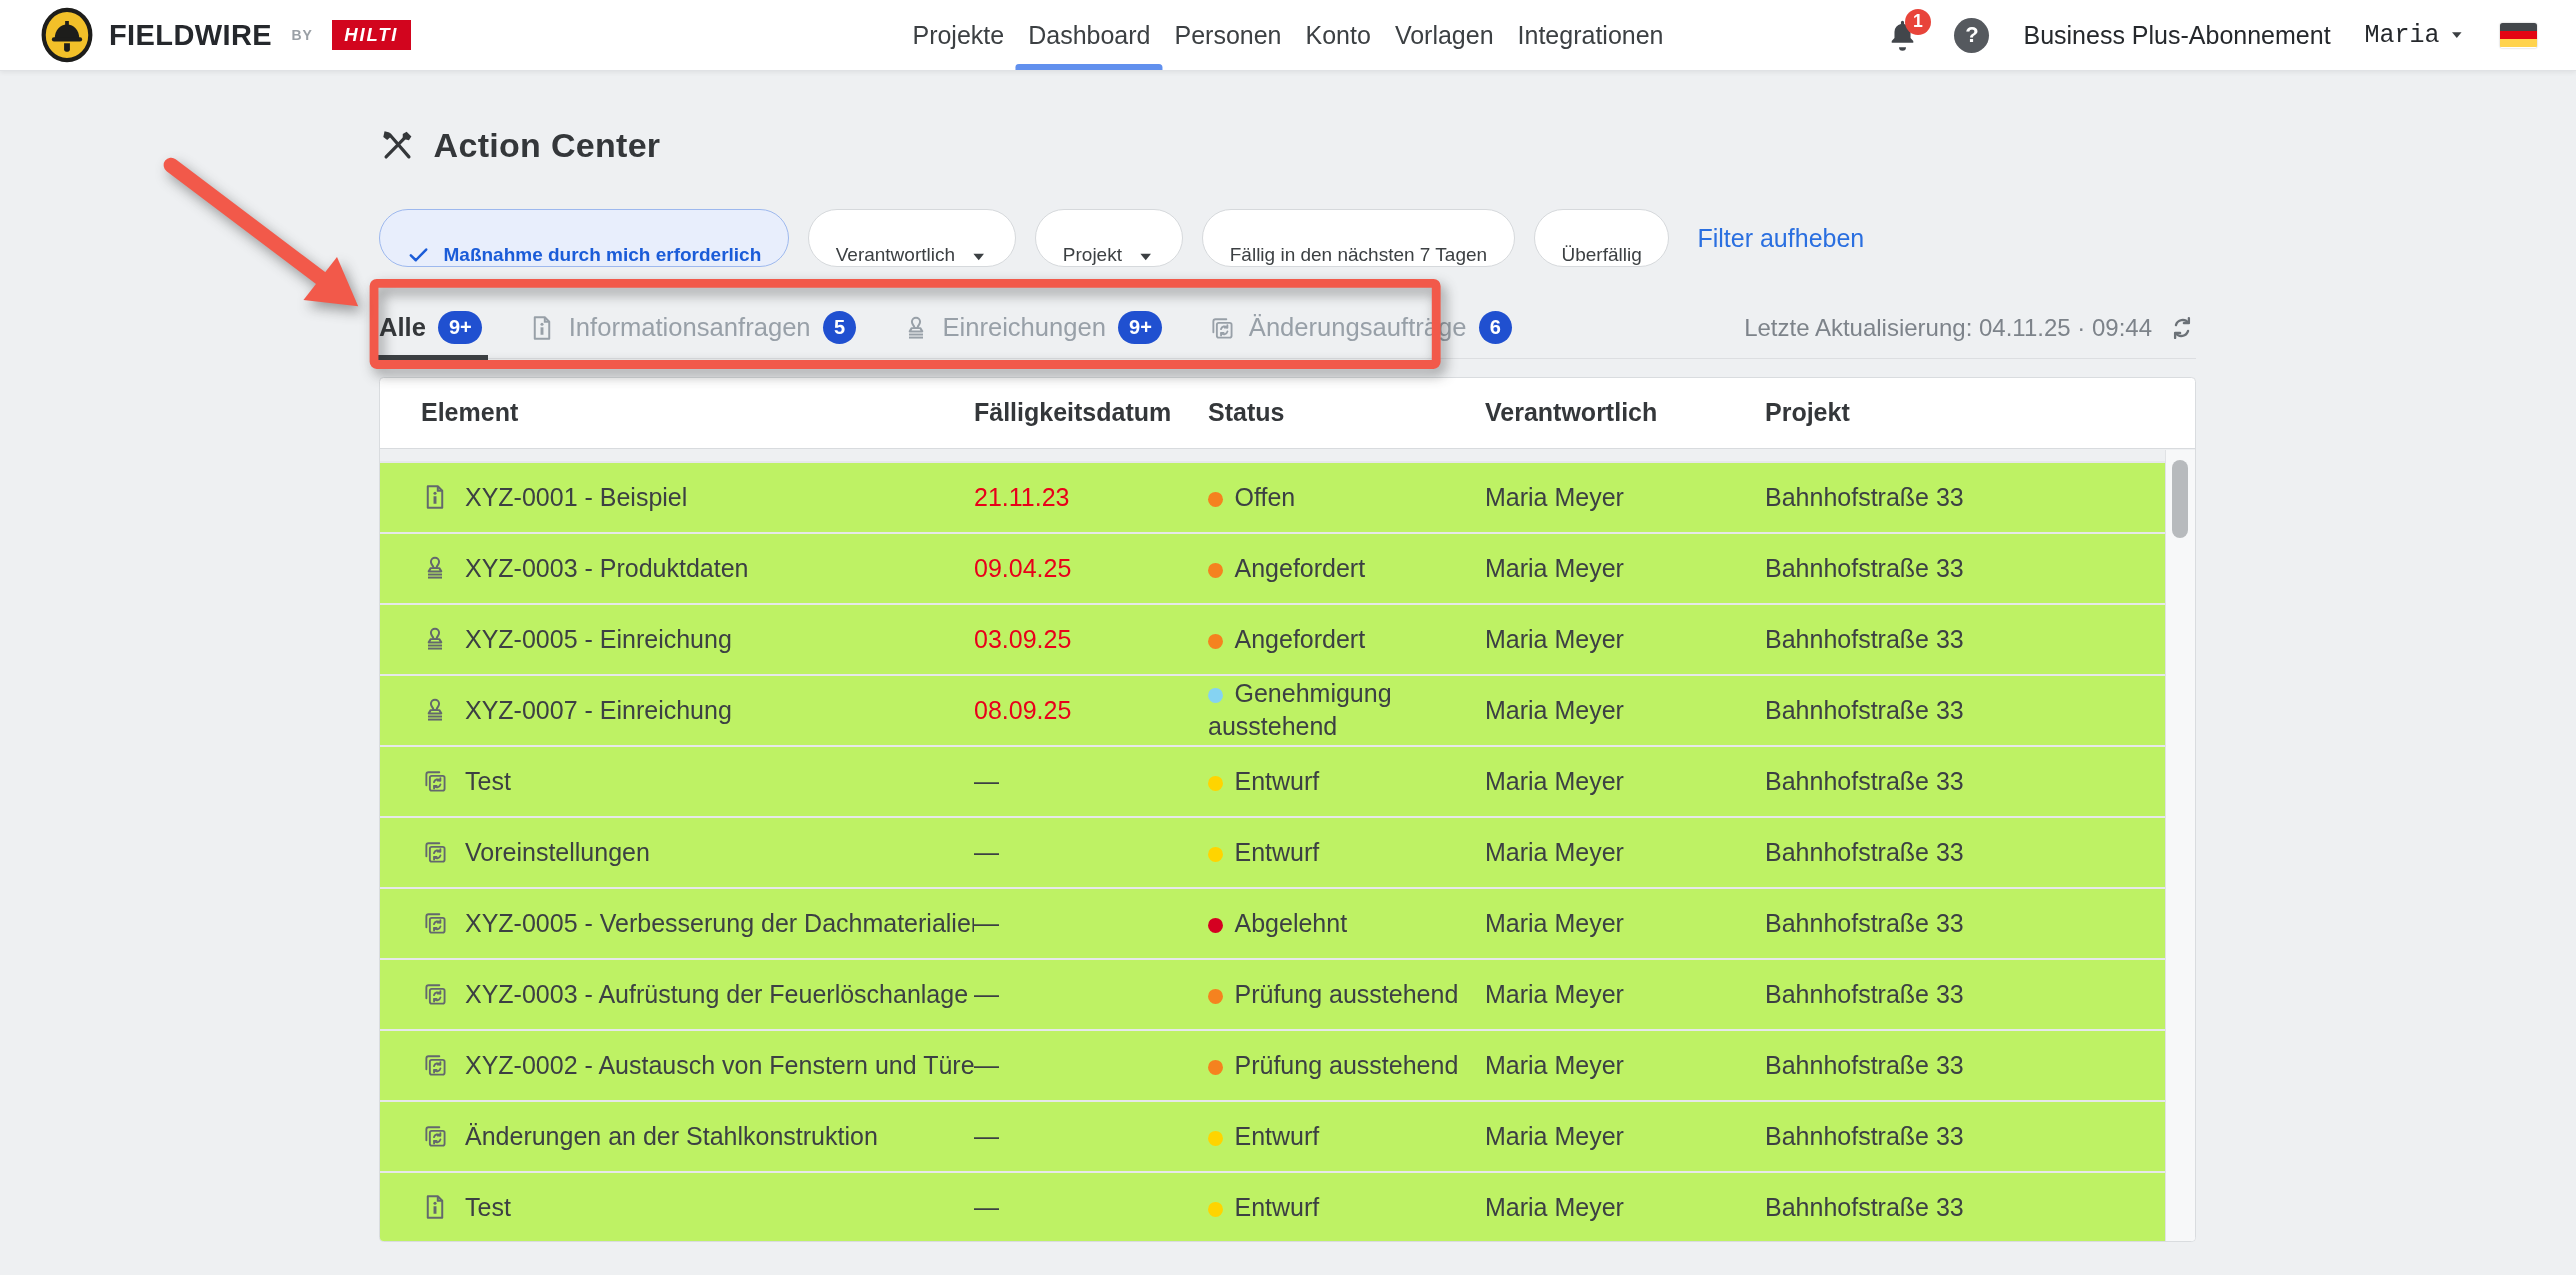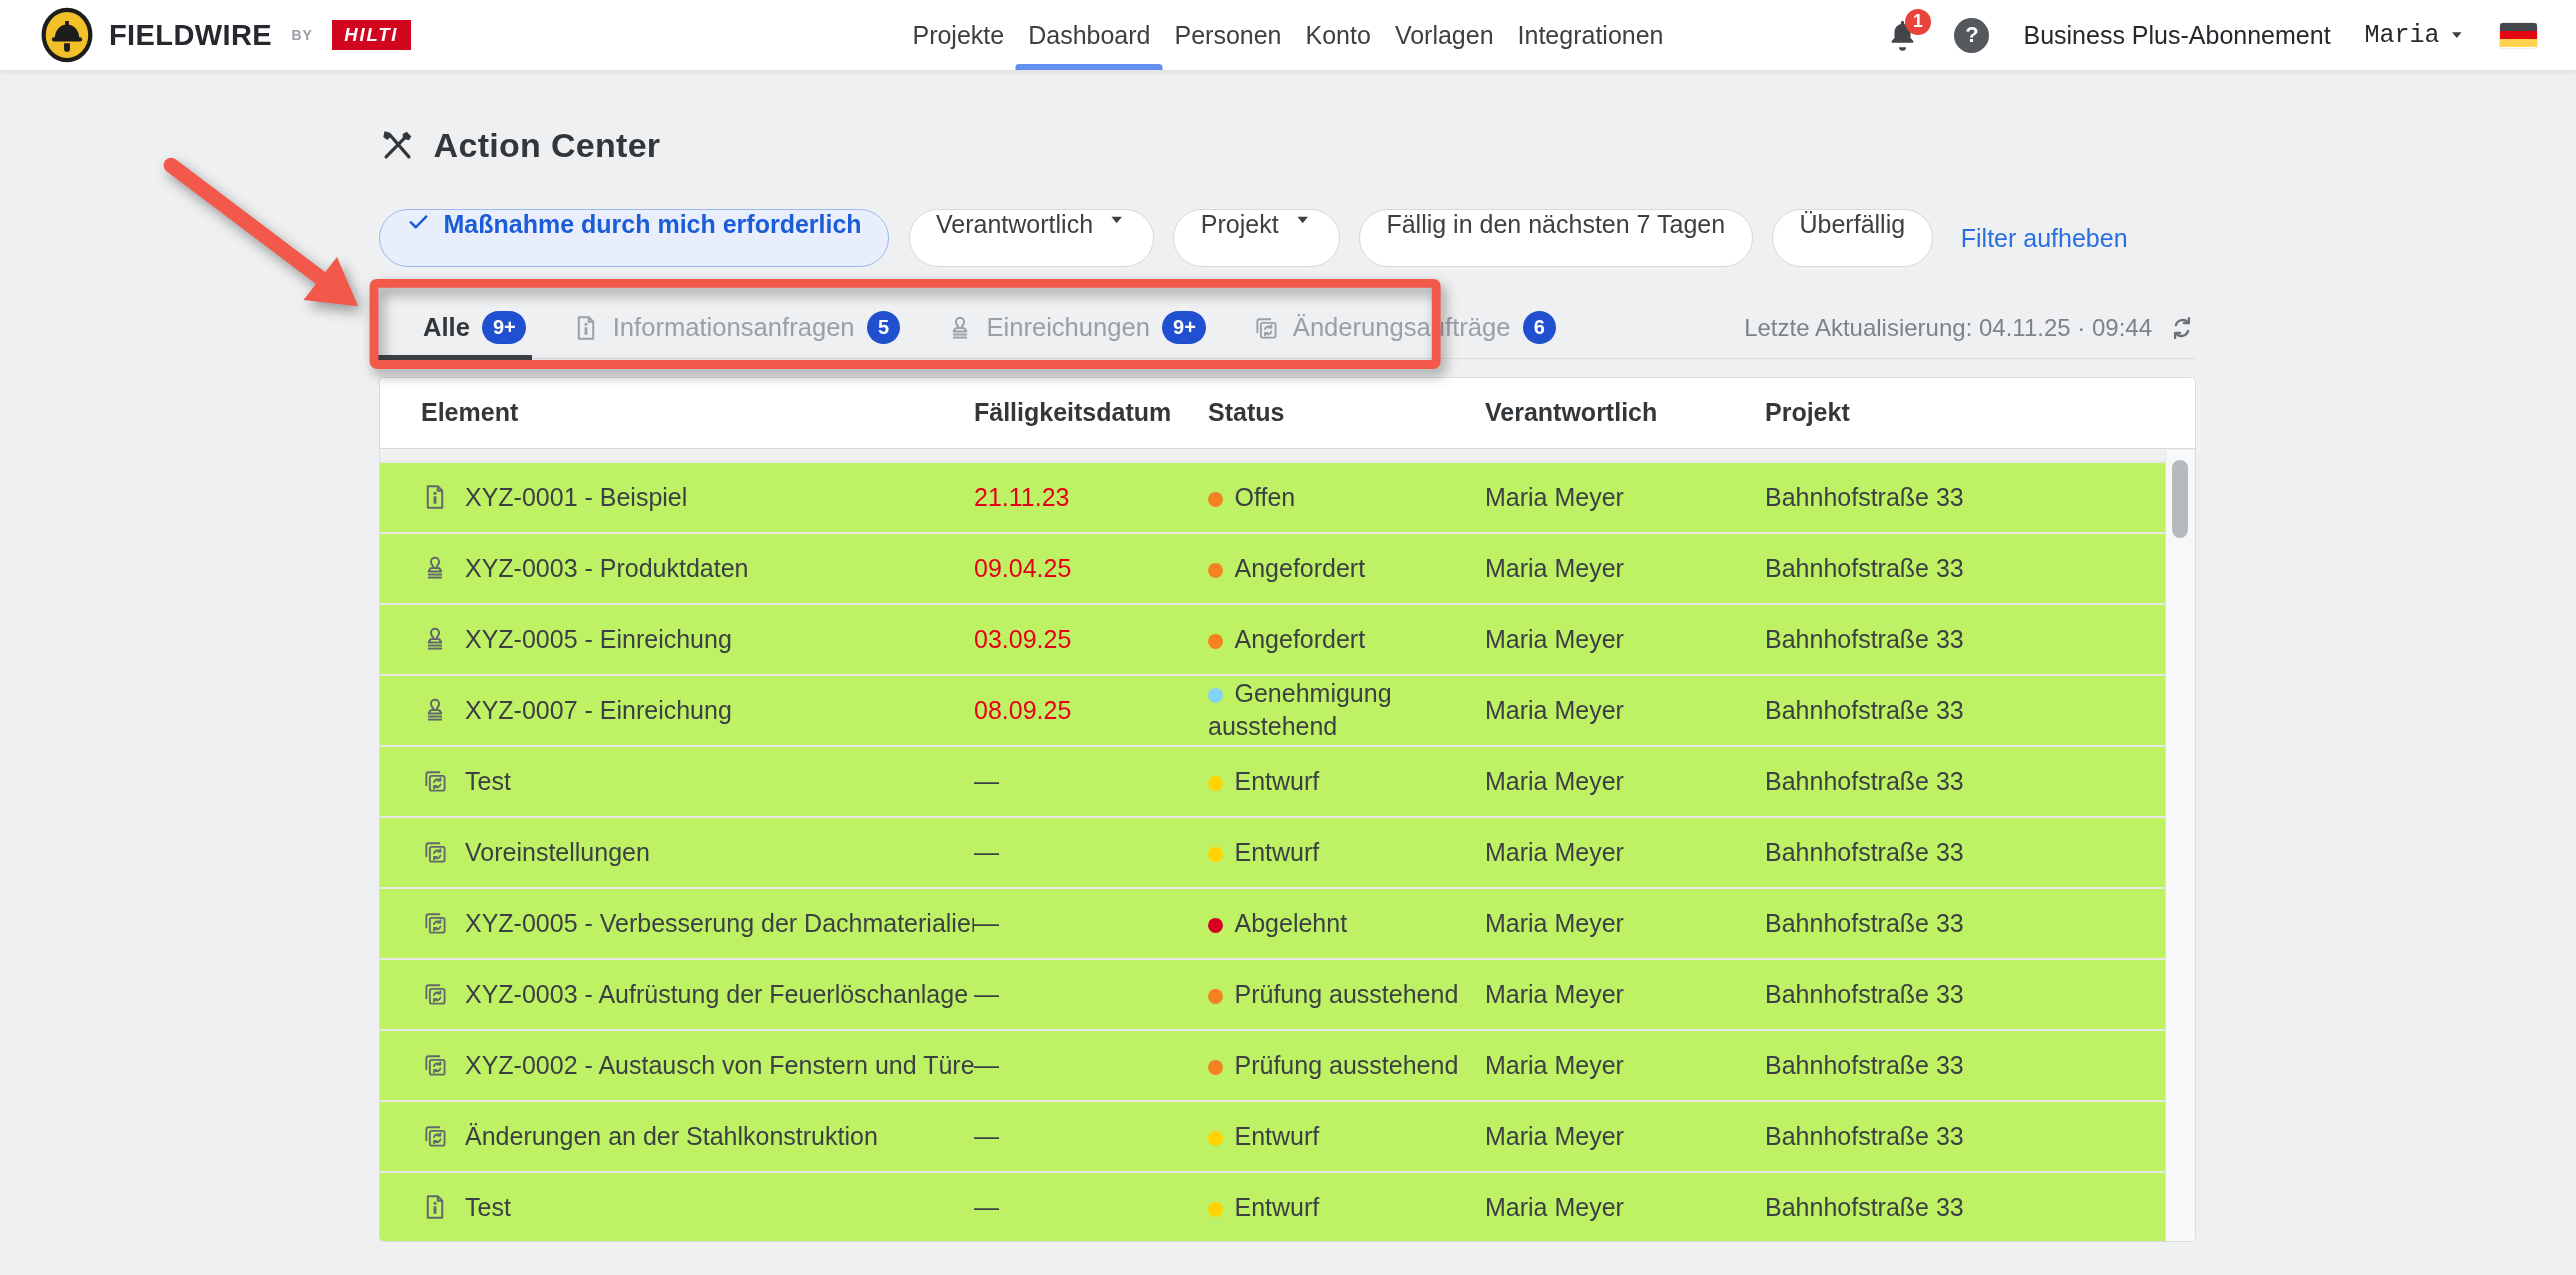--- a/index.html
+++ b/index.html
@@ -65,42 +65,42 @@
   
   .content { width: 1817px; margin-left: 379px; position: relative; }
   .page-title-row { margin-top: 55px; display: flex; align-items: center; gap: 17.6px; }
   .page-title-row .icn svg { width: 37px; height: 37px; color: #34373a; }
   .page-title { font-size: 34px; font-weight: 700; color: #34373a; letter-spacing: 0.3px; }
 
   .chips-row { margin-top: 44px; display: flex; align-items: center; gap: 19.4px; }
   .chip {
     height: 58px; border-radius: 30px; background: #fff;
     border: 1.8px solid #d6d9dc; padding: 0 26.5px;
-    font-size: 25px; color: #3c4043;
-    display: flex; align-items: flex-start; gap: 14px; cursor: pointer; white-space: nowrap;
+    font-size: 19px; color: #3c4043;
+    display: flex; align-items: flex-end; gap: 14px; cursor: pointer; white-space: nowrap;
   }
   .chip .icn svg { width: 23px; height: 23px; }
   .chip .caret svg { width: 19.4px; height: 19.4px; color: #3c4043; }
   .chip.selected {
     background: #e8eefc; border-color: #9db8ee; color: #1b5cd8; font-weight: 700;
   }
   .chip.selected .icn svg { color: #1b5cd8; }
   .clear-link { font-size: 25px; color: #2a6fe0; margin-left: 8.8px; cursor: pointer; white-space: nowrap; }
 
   .tabs-row {
     margin-top: 30px; display: flex; align-items: center;
     border-bottom: 1.8px solid #dcdee1; height: 62px; position: relative;
   }
   .tabs { display: flex; align-items: center; gap: 46px; height: 100%; }
   .tab {
     display: flex; align-items: center; gap: 12.4px; height: 100%;
     font-size: 25.6px; color: #98a0a8; cursor: pointer; position: relative; white-space: nowrap;
   }
   .tab .icn svg { width: 28px; height: 28px; color: #98a0a8; }
-  .tab.active { color: #34373a; font-weight: 600; padding-left: 44px; }
+  .tab.active { color: #34373a; font-weight: 600; }
   .tab.active::after {
     content: ""; position: absolute; left: -5.3px; right: -5.3px; bottom: -1.8px;
     height: 4.4px; background: #3c4043;
   }
   .tab-badge {
     background: #2050d0; color: #fff; font-size: 20px; font-weight: 700;
     height: 33px; min-width: 33px; border-radius: 17px; padding: 0 10.6px;
     display: flex; align-items: center; justify-content: center;
   }
   .last-updated {

